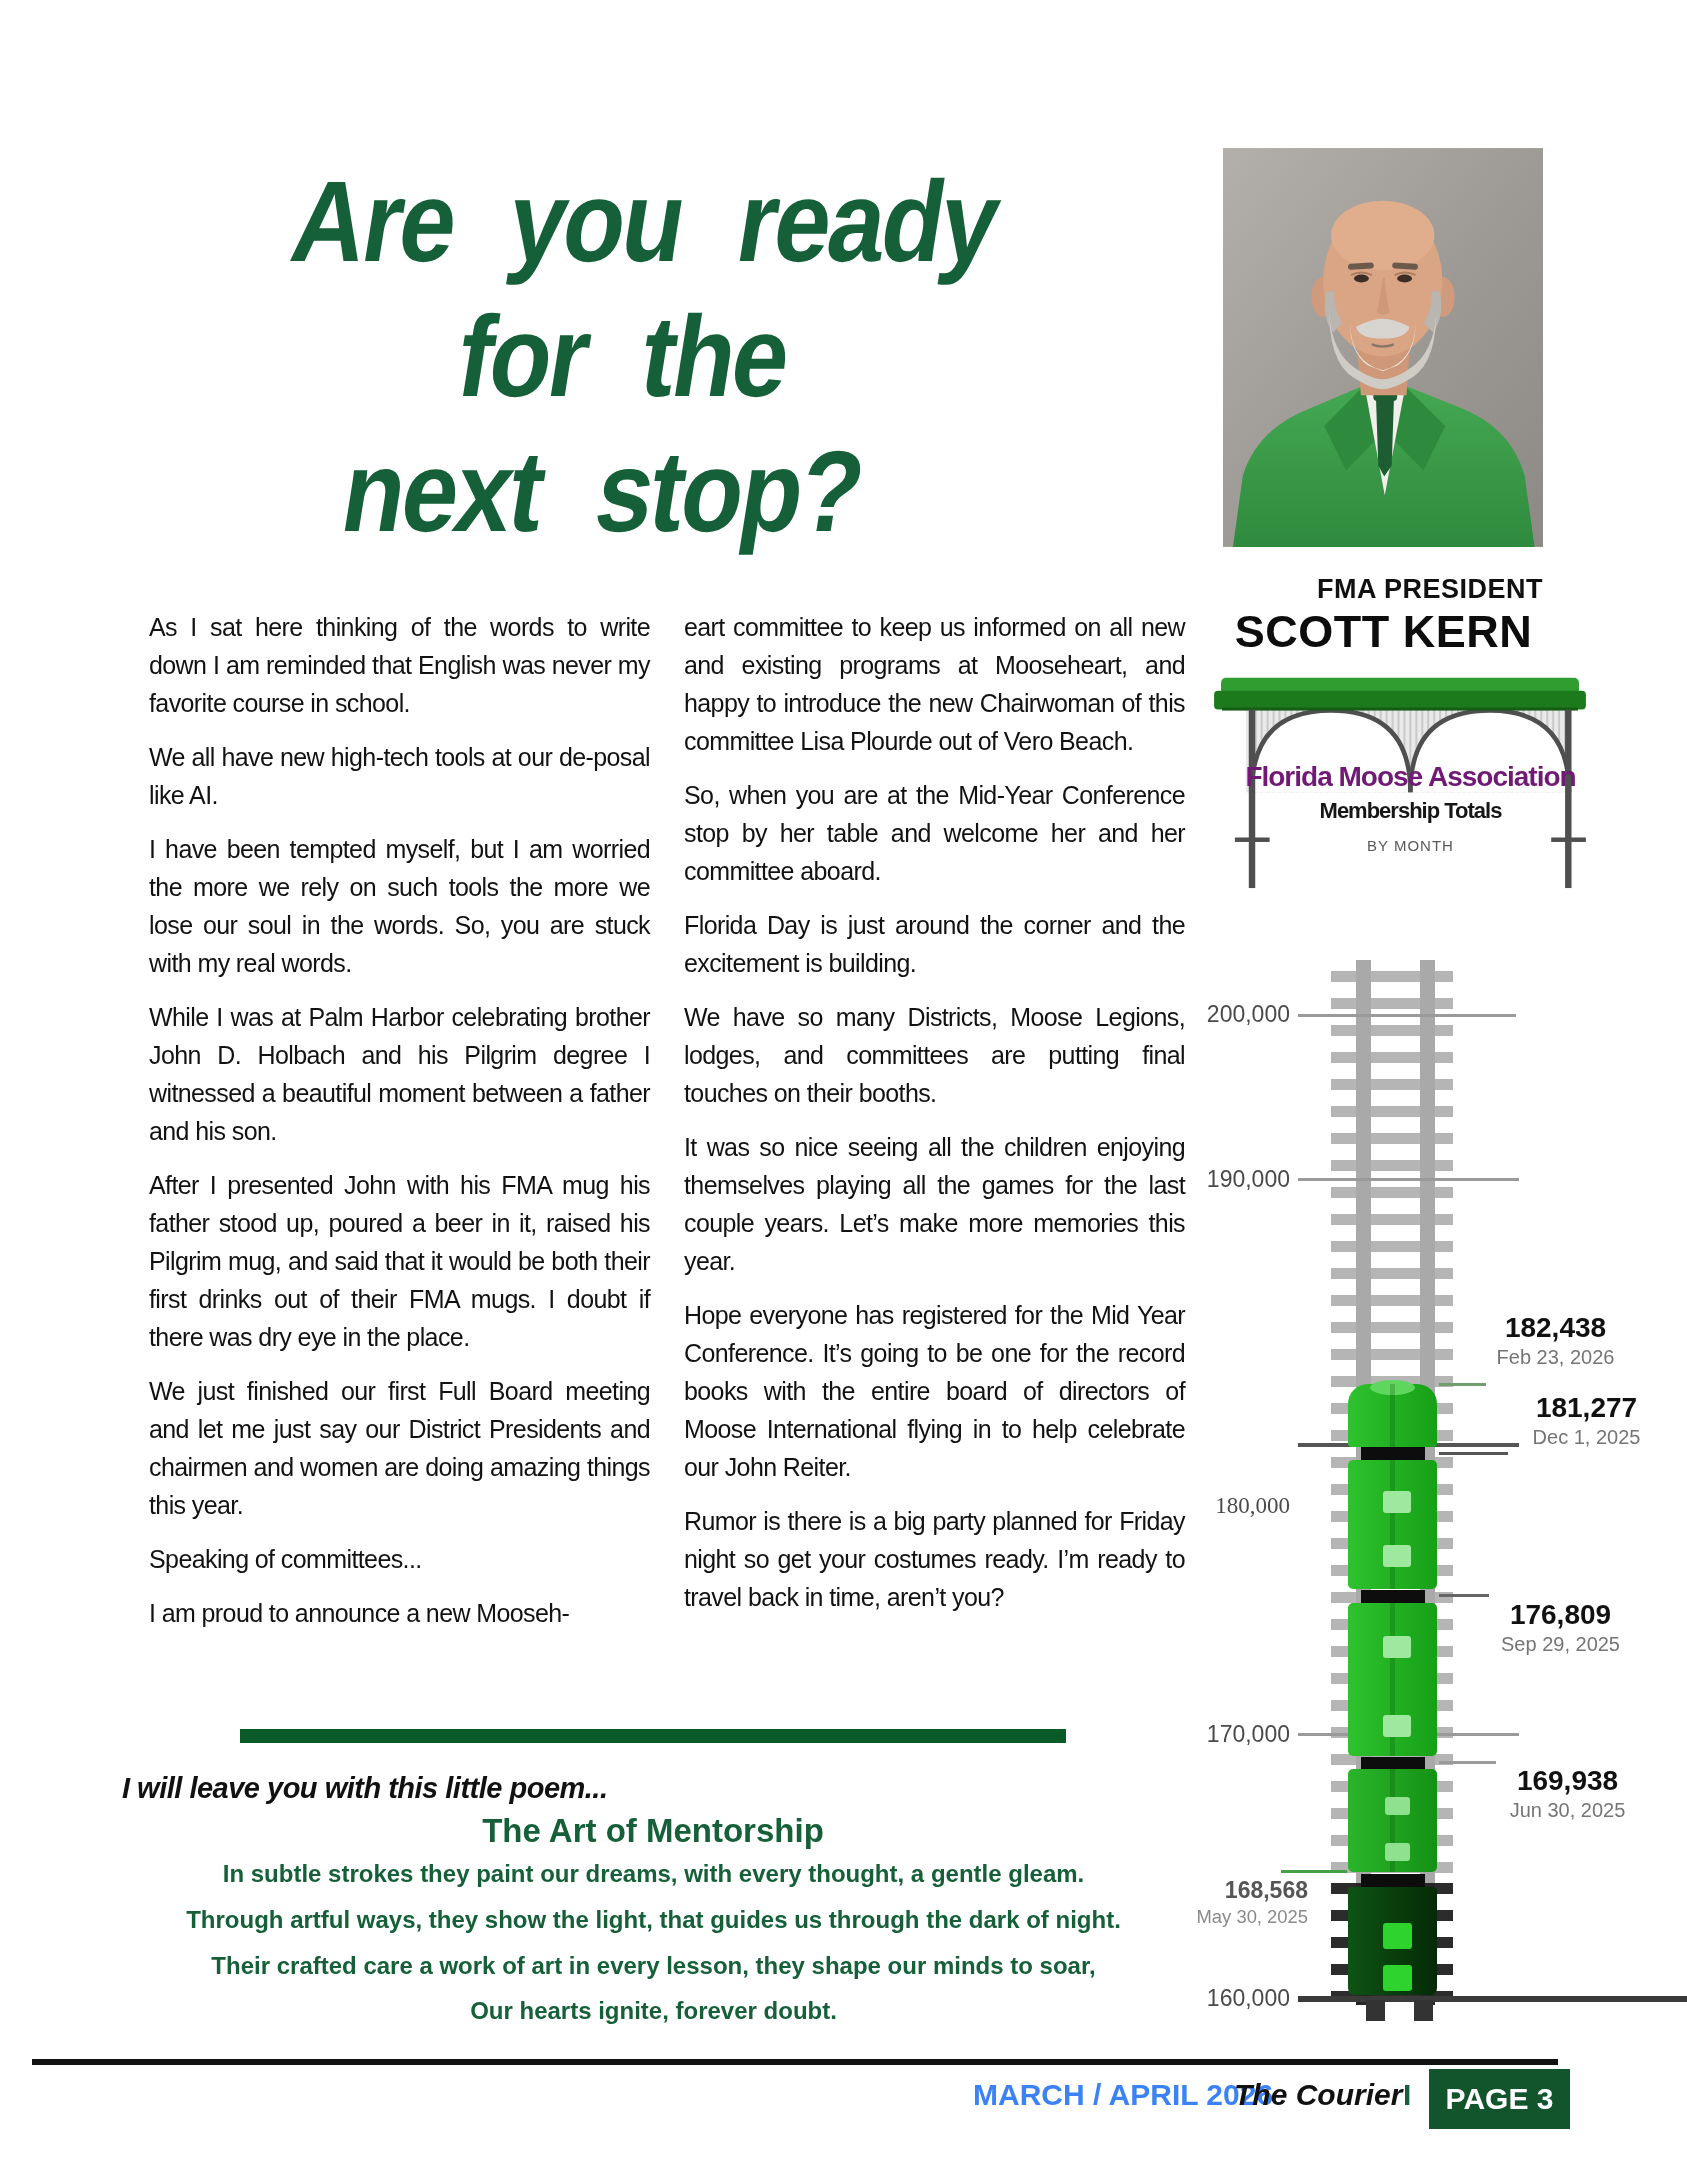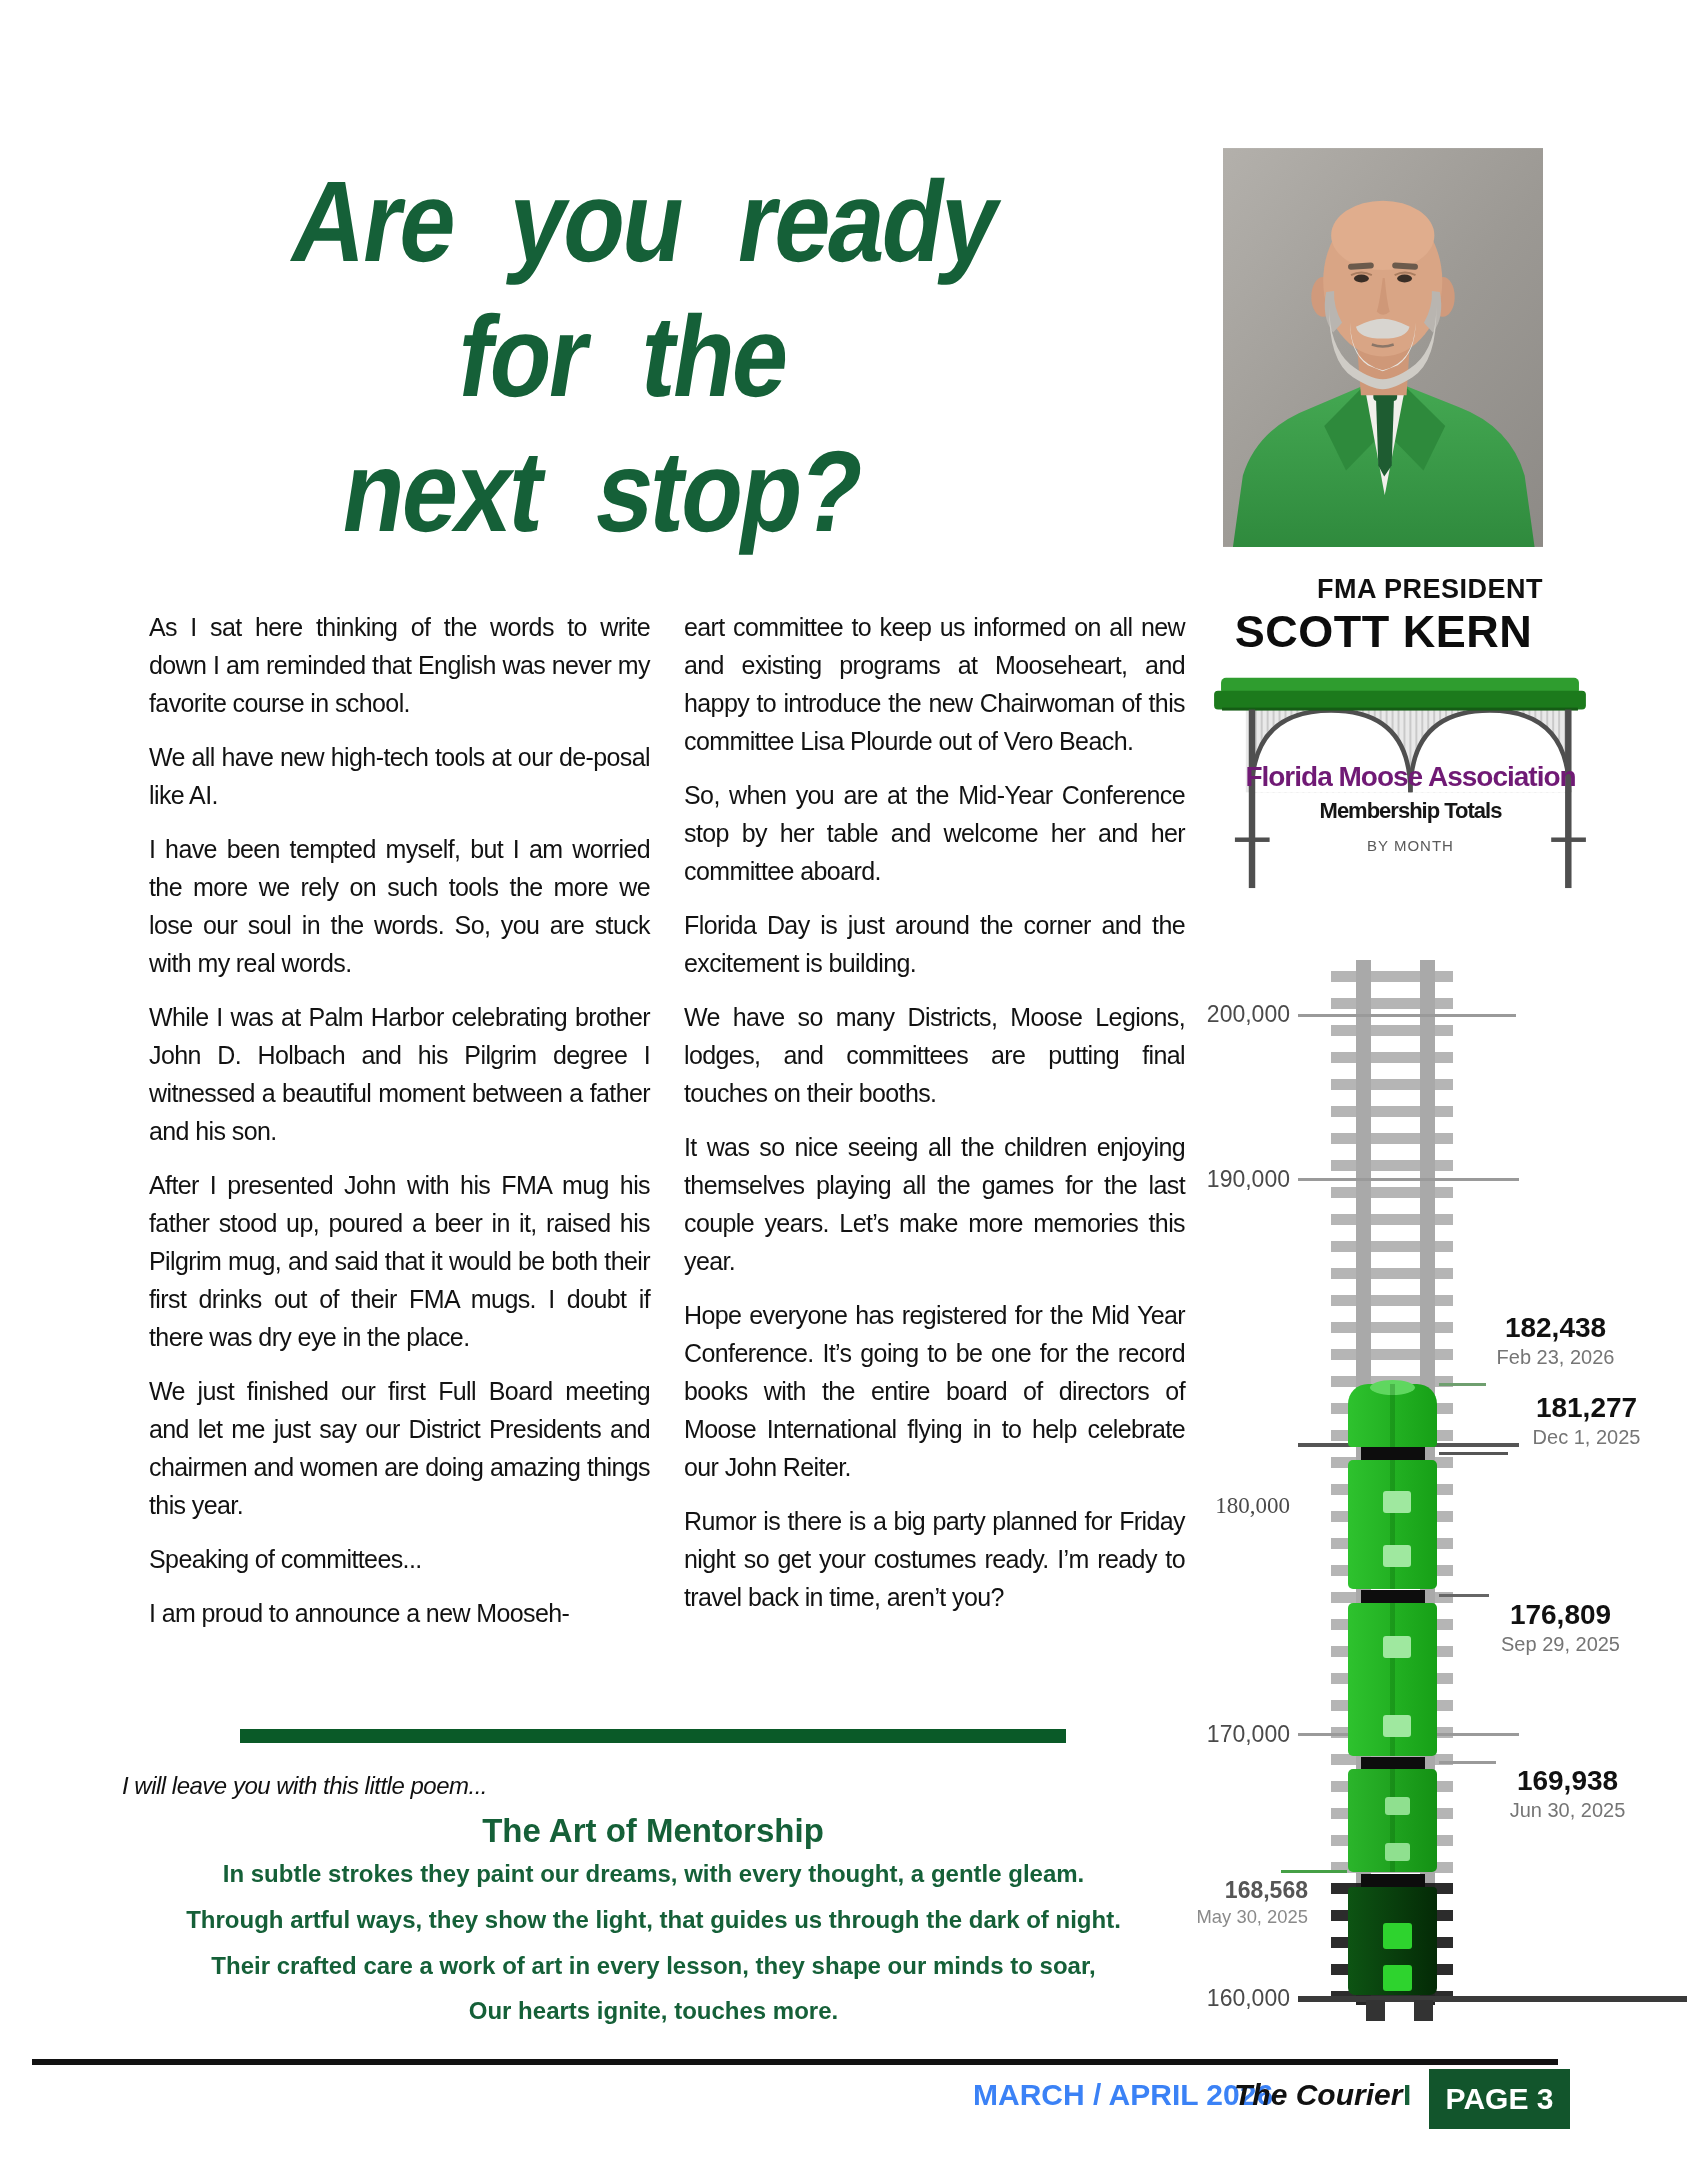--- a/index.html
+++ b/index.html
@@ -58,22 +58,22 @@
   
   .callout{position:absolute;text-align:center;}
   .callout .v{font-size:28px;font-weight:800;color:#111;}
   .callout .d{font-size:20px;color:#757575;margin-top:2px;}
   .callout.leftside .v{font-size:23px;font-weight:700;color:#565656;}
   .callout.leftside .d{font-size:18.4px;color:#8a8a8a;}
   .leader{position:absolute;height:2.5px;}
 
   
   .greenbar{position:absolute;left:240px;top:1729px;width:826px;height:14.4px;background:#0a5a28;}
-  .poem-note{position:absolute;left:122px;top:1772px;font-size:24px;font-style:italic;color:#111;
-       letter-spacing:-0.5px;}
+  .poem-note{position:absolute;left:122px;top:1772px;font-size:29px;font-style:italic;color:#111;
+       letter-spacing:-0.5px;font-weight:bold;}
   .poem-title{position:absolute;left:157px;width:992px;text-align:center;top:1812px;
        font-size:33px;font-weight:800;color:#156038;}
   .poem-line{position:absolute;left:58px;width:1191px;text-align:center;
        font-size:24px;font-weight:700;color:#156038;}
 
   
   .rule{position:absolute;left:32px;top:2059px;width:1526px;height:6px;background:#121212;}
   .f-issue{position:absolute;left:973px;top:2078px;font-size:30px;font-weight:800;color:#3b82f6;}
   .f-pub{position:absolute;left:1234px;top:2078px;font-size:30px;font-weight:800;font-style:italic;color:#111;}
   .f-sep{position:absolute;left:1403px;top:2078px;font-size:30px;font-weight:800;color:#156038;}
@@ -269,21 +269,21 @@
     <div class="v">168,568</div>
     <div class="d">May 30, 2025</div>
   </div>
 
   <div class="greenbar"></div>
   <div class="poem-note">I will leave you with this little poem...</div>
   <div class="poem-title">The Art of Mentorship</div>
   <div class="poem-line" style="top:1860px;">In subtle strokes they paint our dreams,  with every thought, a gentle gleam.</div>
   <div class="poem-line" style="top:1906px;">Through artful ways, they show the light,  that guides us through the dark of night.</div>
   <div class="poem-line" style="top:1952px;">Their crafted care a work of art in every lesson,  they shape our minds to soar,</div>
-  <div class="poem-line" style="top:1997px;">Our hearts ignite, touches more.</div>
+  <div class="poem-line" style="top:1997px;">Our hearts ignite, forever doubt.</div>
 
   <div class="rule"></div>
   <div class="f-issue">MARCH / APRIL 2026</div>
   <div class="f-pub">The Courier</div>
   <div class="f-sep">I</div>
   <div class="f-pagebox">PAGE 3</div>
 
 </div>
 
 

